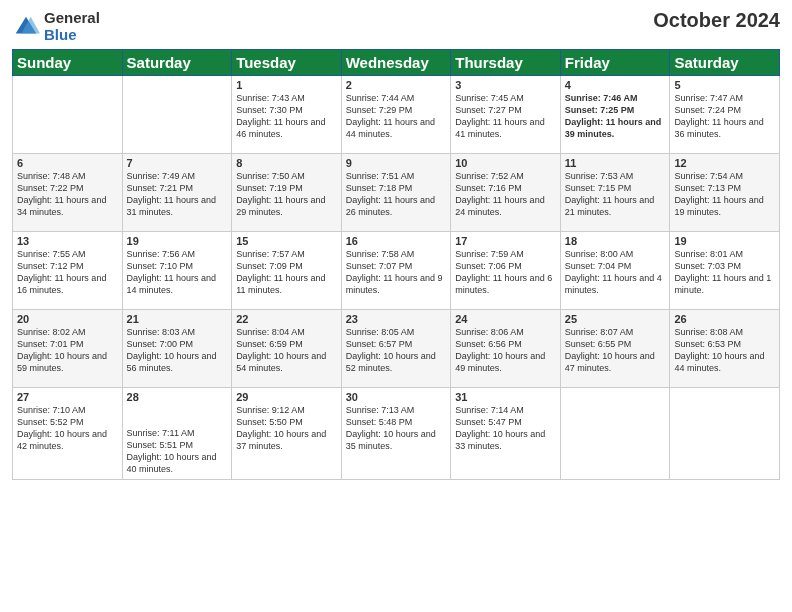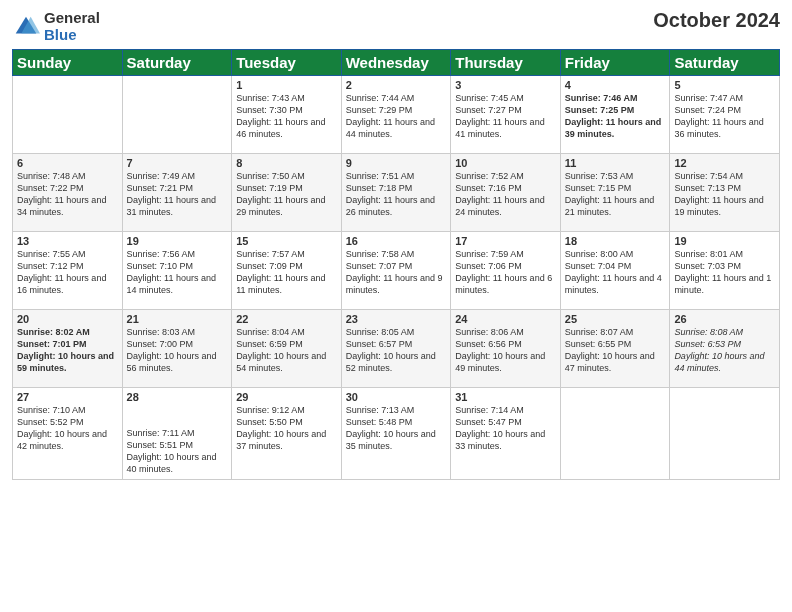--- a/index.html
+++ b/index.html
@@ -249,21 +249,21 @@
           <td>
             <span class="day-num">19</span>
             <div class="day-info" style="white-space: pre-line;">Sunrise: 8:01 AM
 Sunset: 7:03 PM
 Daylight: 11 hours and 1 minute.</div>
           </td>
         </tr>
         <tr>
           <td>
             <span class="day-num">20</span>
-            <div class="day-info" style="white-space: pre-line; font-weight: bold;">Sunrise: 8:02 AM
+            <div class="day-info" style="white-space: pre-line;">Sunrise: 8:02 AM
 Sunset: 7:01 PM
 Daylight: 10 hours and 59 minutes.</div>
           </td>
           <td>
             <span class="day-num">21</span>
             <div class="day-info" style="white-space: pre-line;">Sunrise: 8:03 AM
 Sunset: 7:00 PM
 Daylight: 10 hours and 56 minutes.</div>
           </td>
           <td>
@@ -285,21 +285,21 @@
 Daylight: 10 hours and 49 minutes.</div>
           </td>
           <td>
             <span class="day-num">25</span>
             <div class="day-info" style="white-space: pre-line;">Sunrise: 8:07 AM
 Sunset: 6:55 PM
 Daylight: 10 hours and 47 minutes.</div>
           </td>
           <td>
             <span class="day-num">26</span>
-            <div class="day-info" style="white-space: pre-line; font-style: italic;">Sunrise: 8:08 AM
+            <div class="day-info" style="white-space: pre-line;">Sunrise: 8:08 AM
 Sunset: 6:53 PM
 Daylight: 10 hours and 44 minutes.</div>
           </td>
         </tr>
         <tr>
           <td>
             <span class="day-num">27</span>
             <div class="day-info" style="white-space: pre-line;">Sunrise: 7:10 AM
 Sunset: 5:52 PM
 Daylight: 10 hours and 42 minutes.</div>

